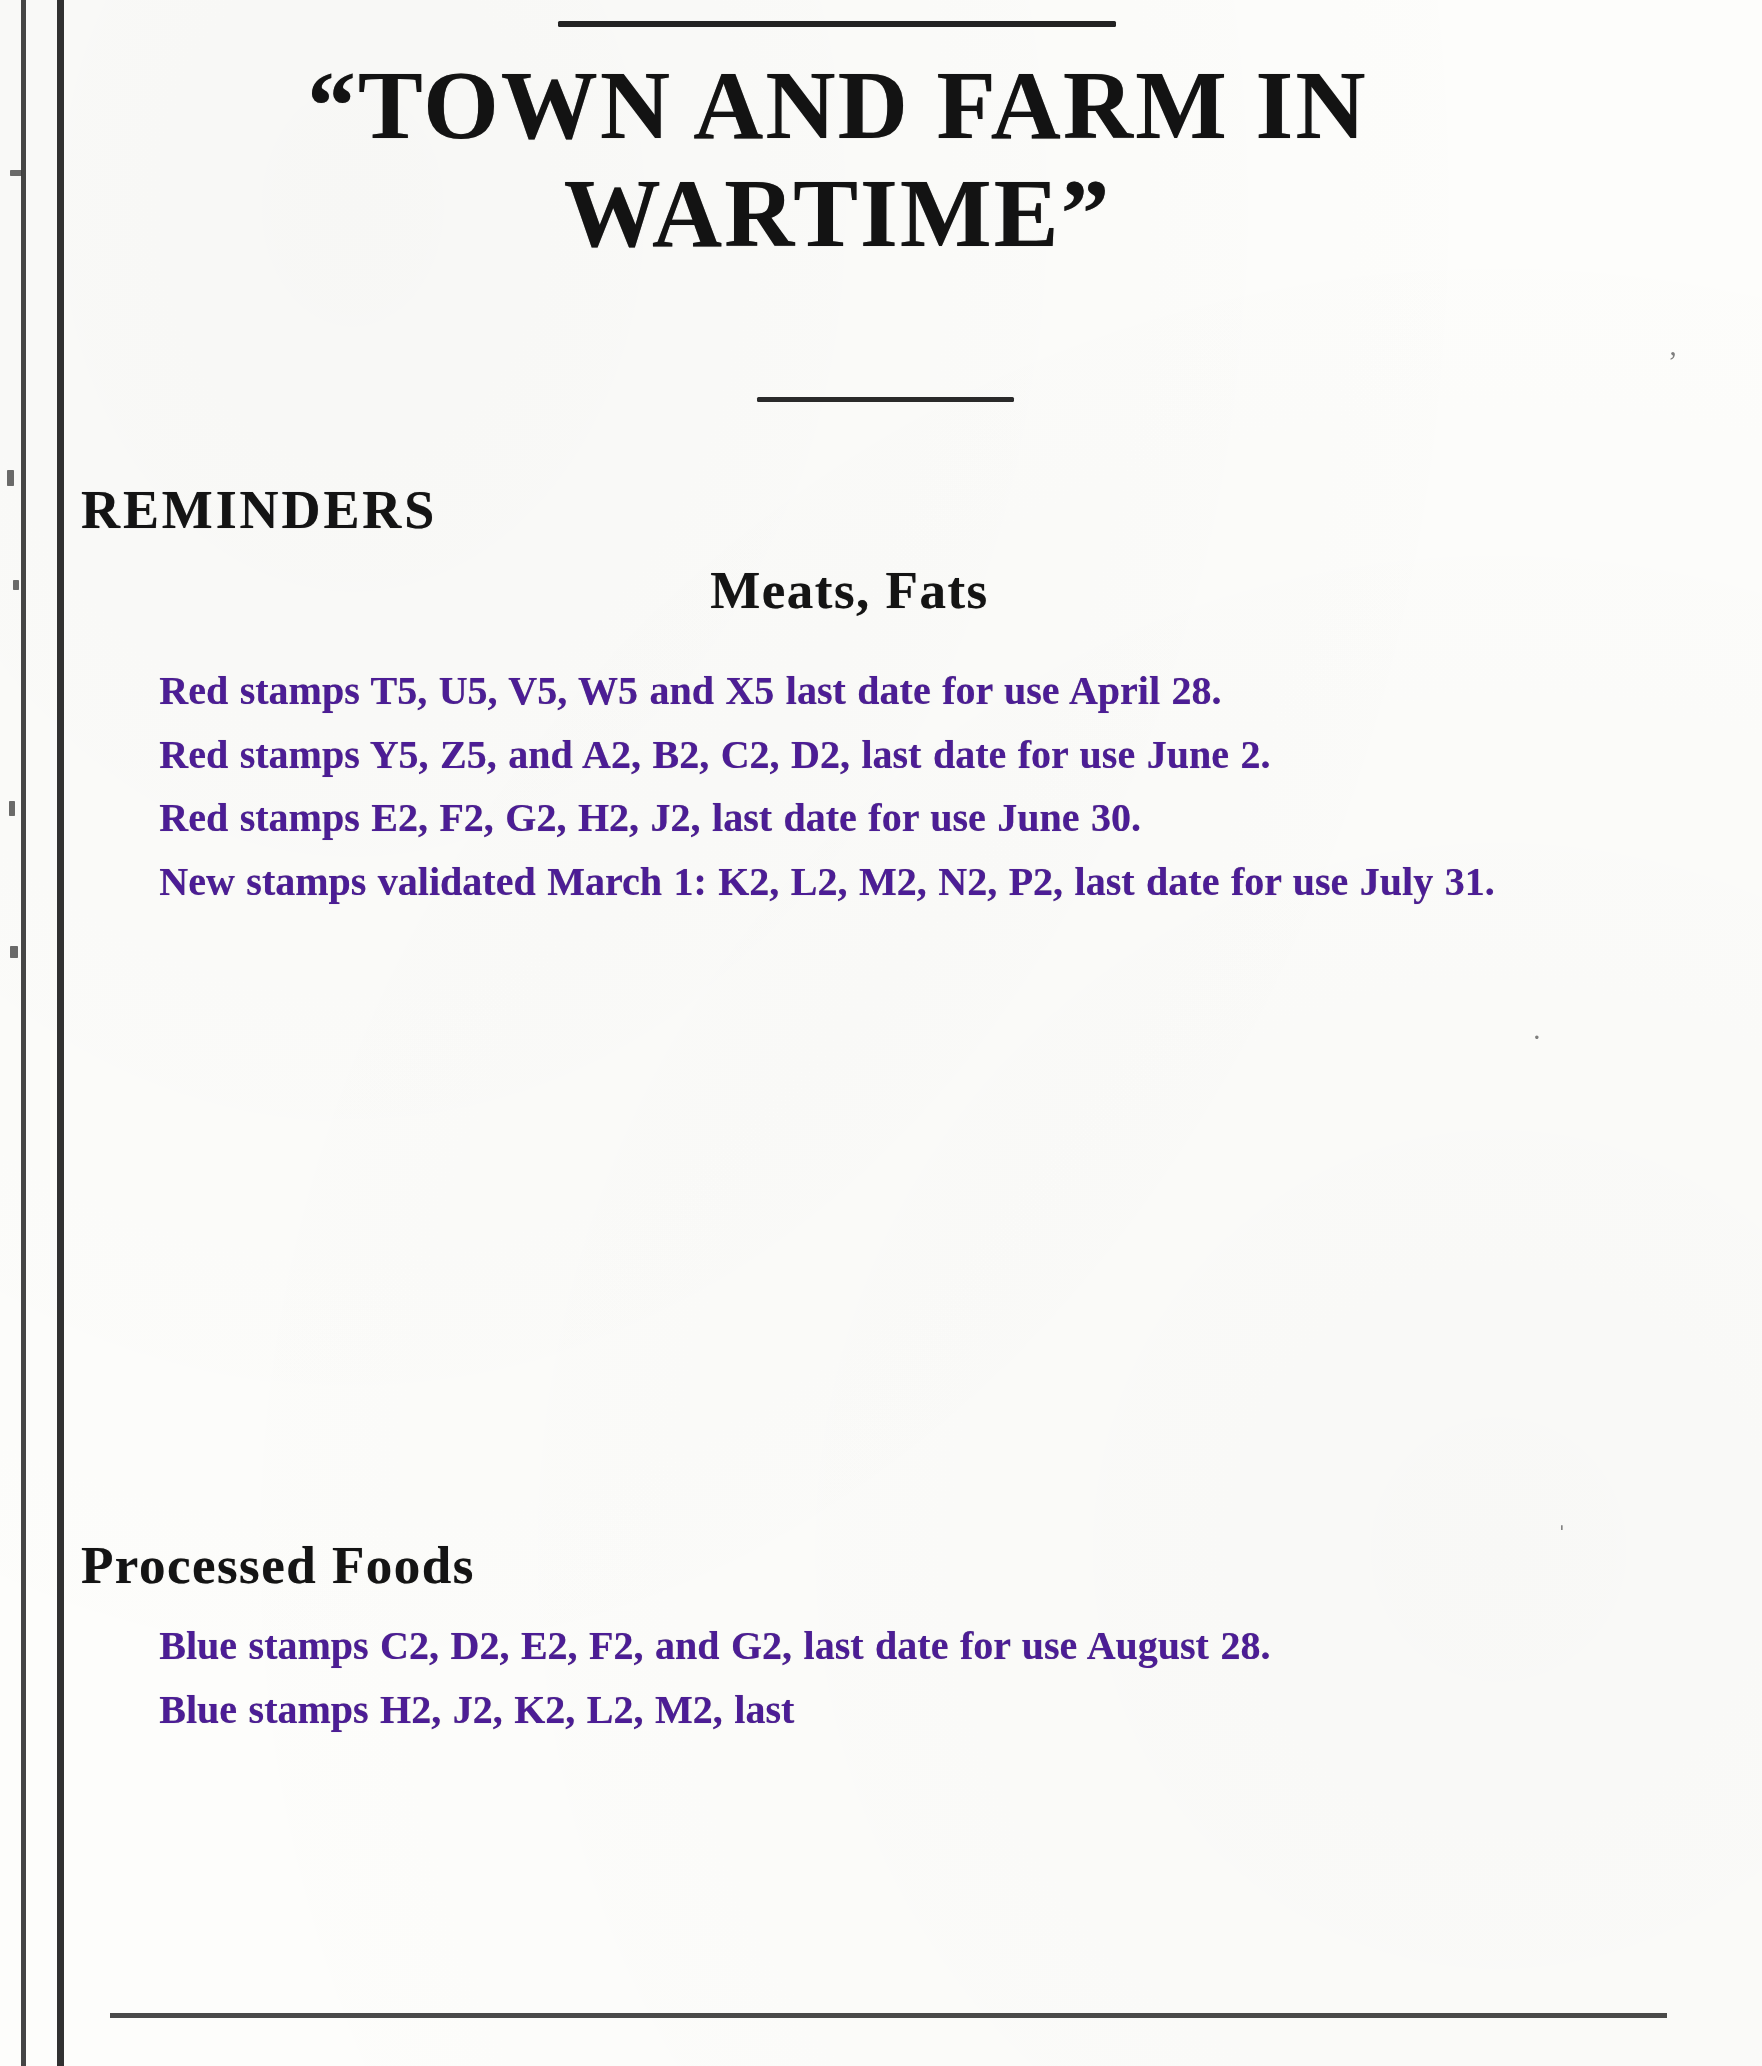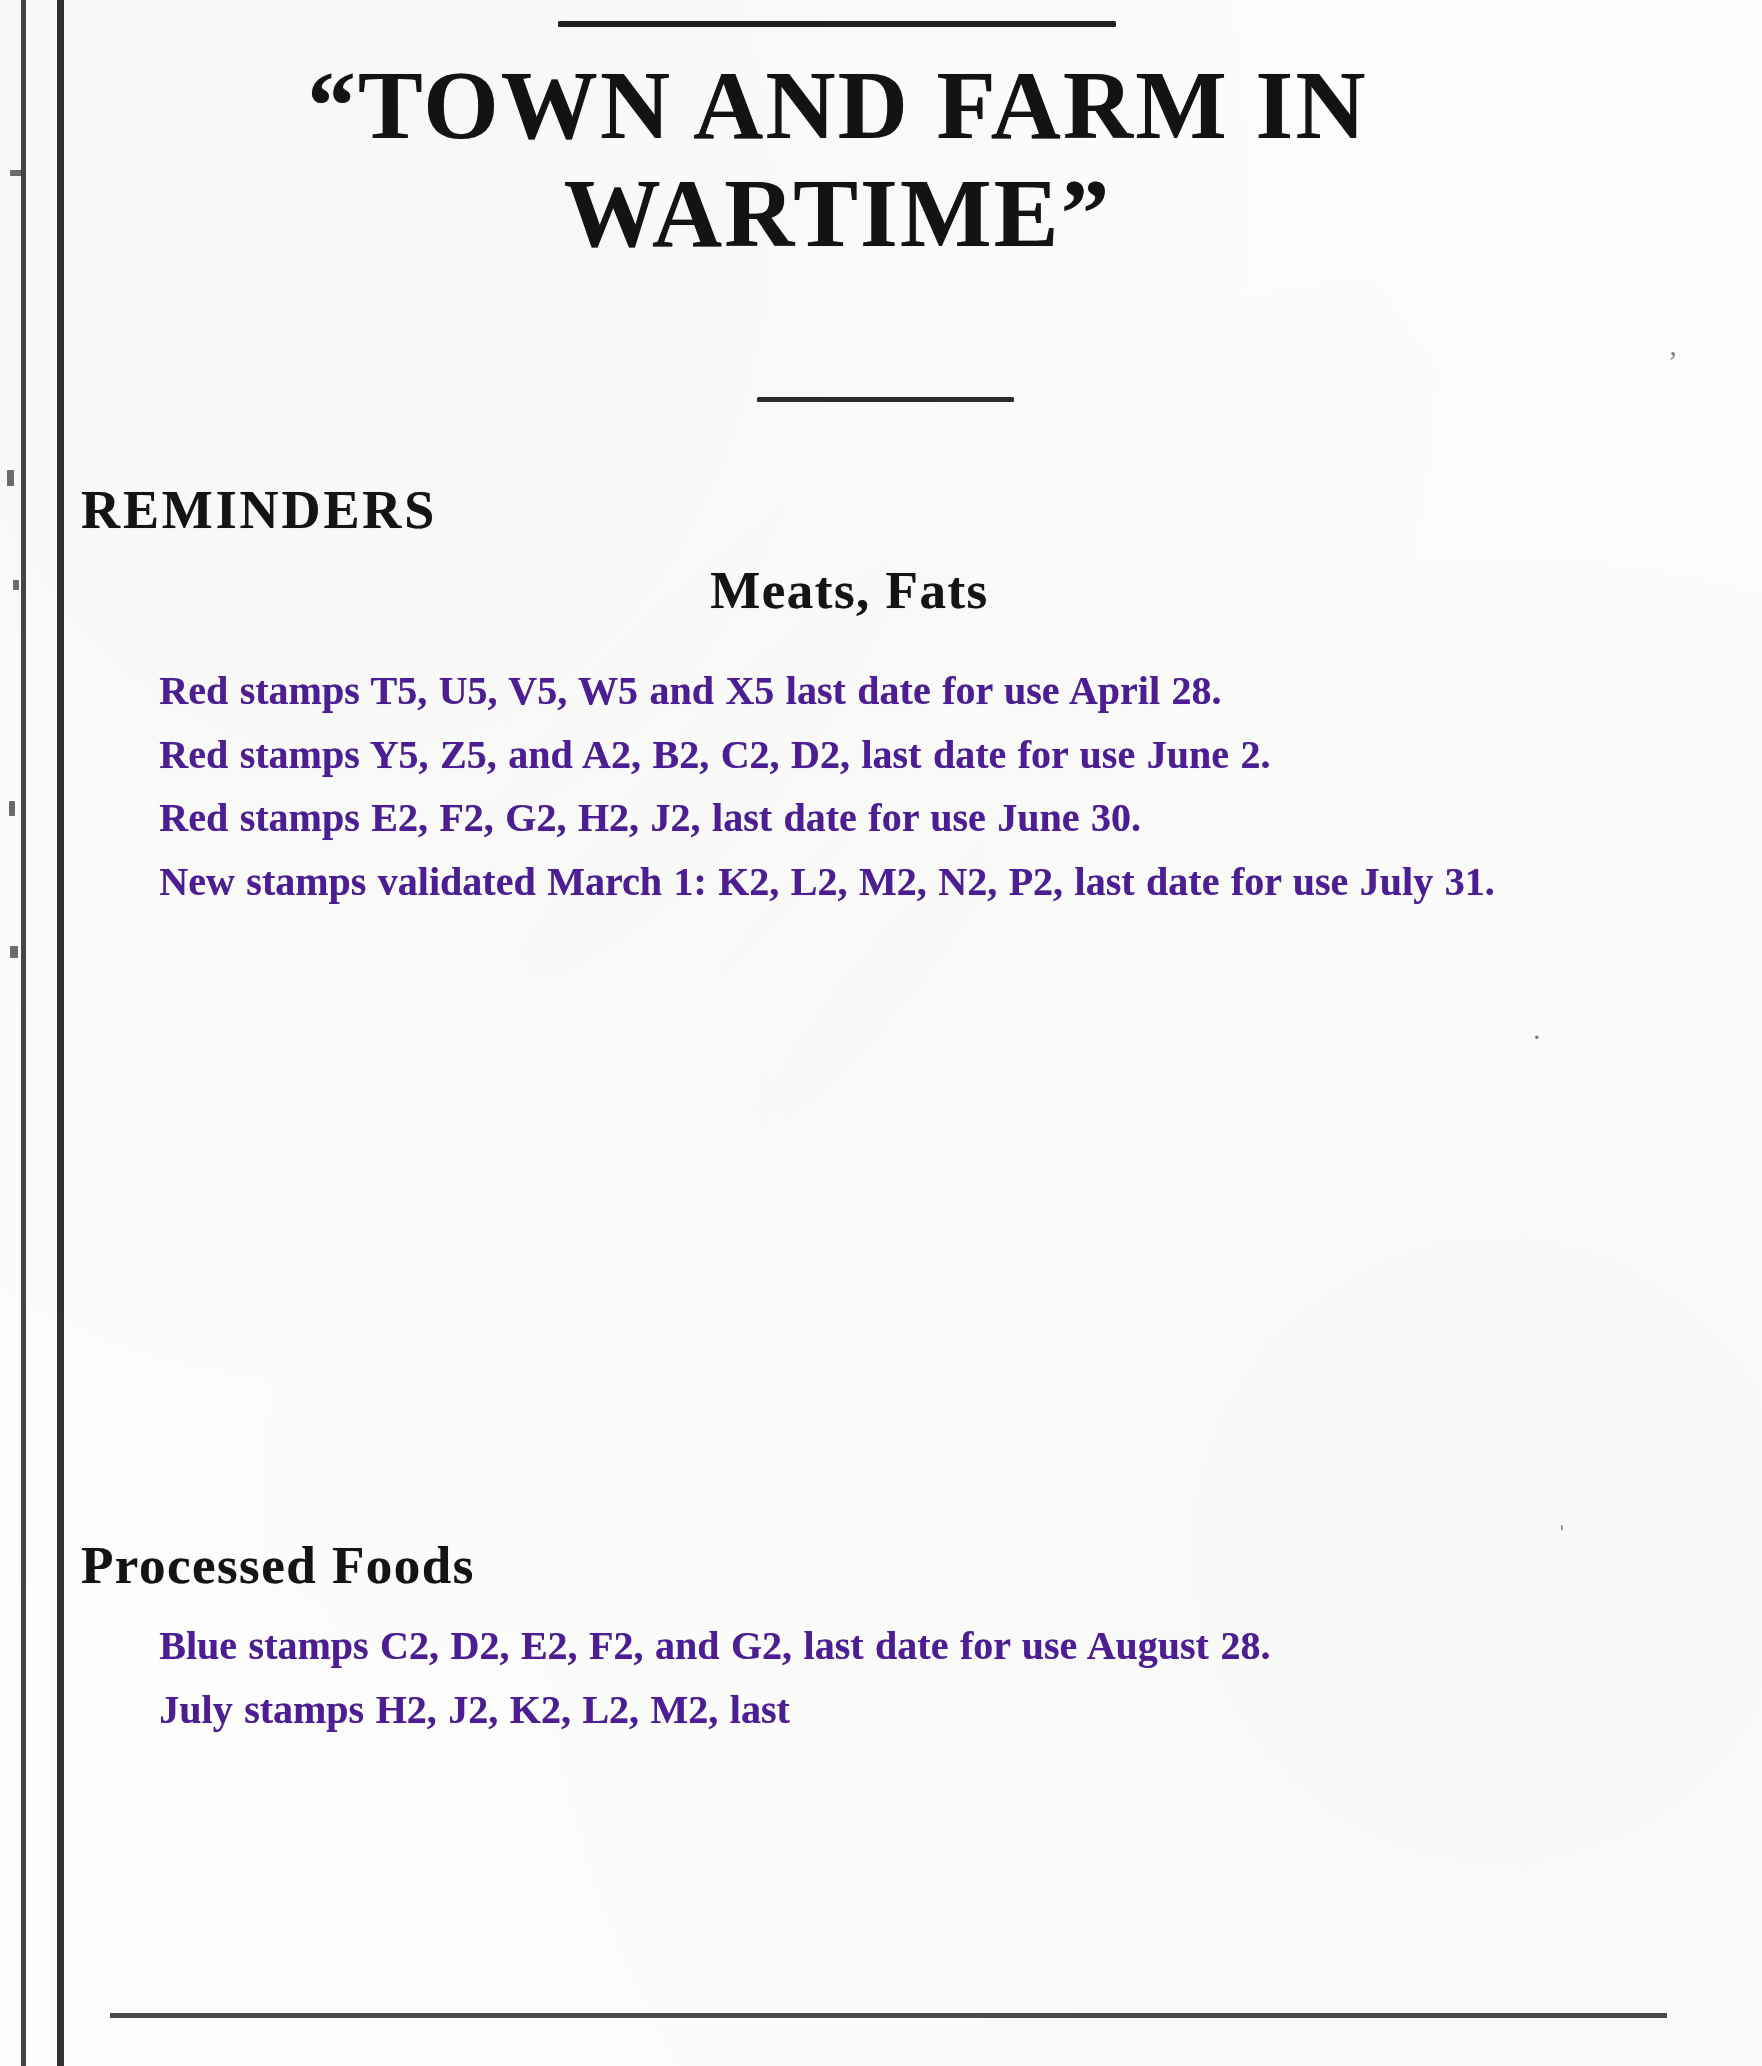--- a/index.html
+++ b/index.html
@@ -220,21 +220,21 @@
     <p class="para">Red stamps T5, U5, V5, W5 and X5 last date for use April 28.</p>
     <p class="para">Red stamps Y5, Z5, and A2, B2, C2, D2, last date for use June 2.</p>
     <p class="para">Red stamps E2, F2, G2, H2, J2, last date for use June 30.</p>
     <p class="para">New stamps validated March 1: K2, L2, M2, N2, P2, last date for use July 31.</p>
   </div>
 
   <div class="sub-processed">Processed Foods</div>
 
   <div class="body-block-2">
     <p class="para">Blue stamps C2, D2, E2, F2, and G2, last date for use August 28.</p>
-    <p class="para last">July stamps H2, J2, K2, L2, M2, last</p>
+    <p class="para last">Blue stamps H2, J2, K2, L2, M2, last</p>
   </div>
 
   <div class="hr-bottom"></div>
 
   <span class="ink" style="left:1587px; top:345px;">’</span>
   <span class="ink" style="left:1451px; top:1021px;">·</span>
   <span class="ink" style="left:1476px; top:1520px;">ˈ</span>
 
 </div>
 

